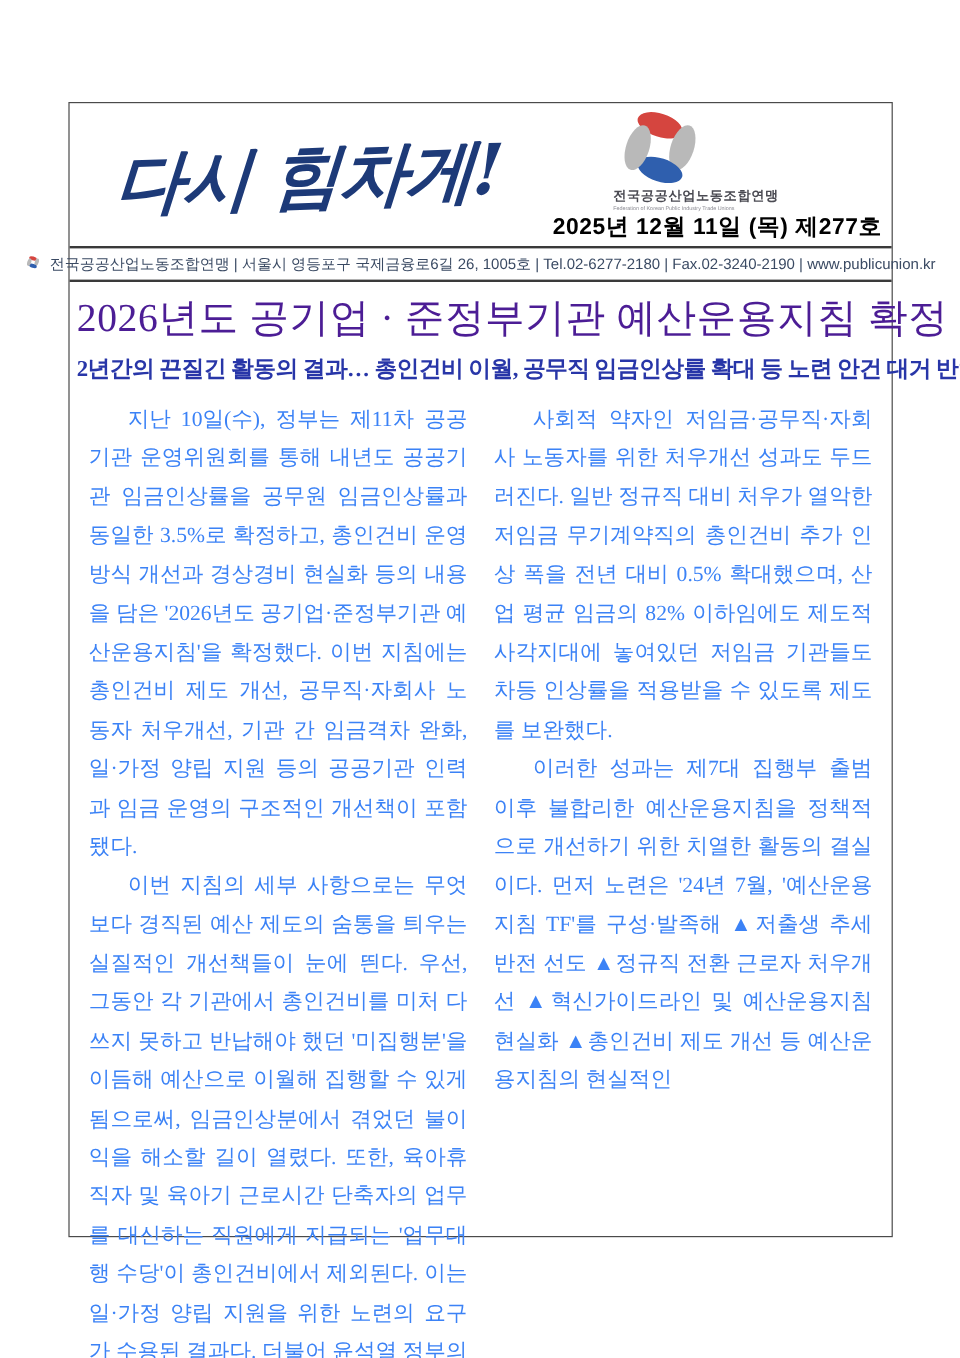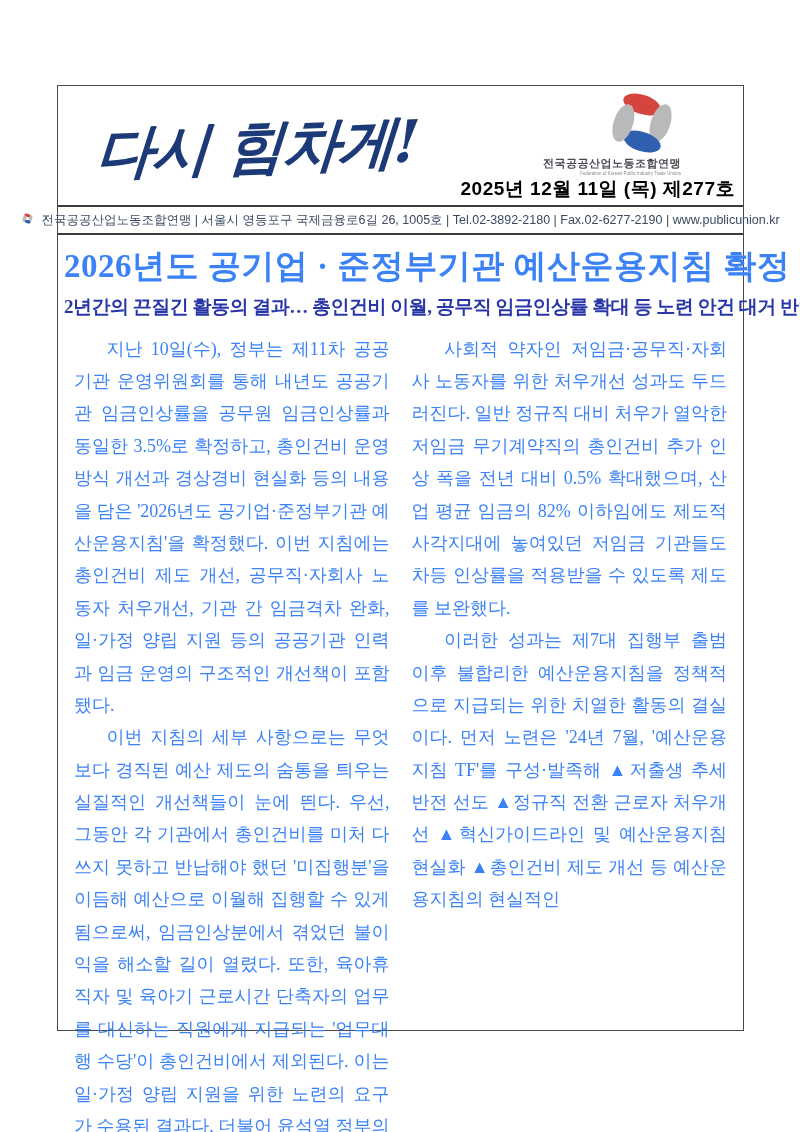--- a/index.html
+++ b/index.html
@@ -18,21 +18,21 @@
   .slogan {
     position:absolute; left:38px; top:6px; width:430px; height:108px;
     display:flex; align-items:center;
     font-family:"DejaVu Serif","Liberation Serif",serif;
     font-size:58px; font-weight:bold; font-style:italic;
     color:#1d3a78; letter-spacing:-2px; white-space:nowrap;
     transform:rotate(-2deg) skewX(-6deg);
   }
   .org-block {
     position:absolute; right:62px; top:6px; width:170px;
-    display:flex; flex-direction:column; align-items:flex-end;
+    display:flex; flex-direction:column; align-items:flex-start;
   }
   .org-block svg { display:block; }
   .org-name {
     margin-top:2px; font-family:"Liberation Sans","DejaVu Sans",sans-serif;
     font-size:11px; font-weight:bold; color:#4a4a52; letter-spacing:0.5px; white-space:nowrap;
   }
   .org-name-en {
     font-family:"Liberation Sans","DejaVu Sans",sans-serif;
     font-size:4.5px; color:#8a8a92; white-space:nowrap;
   }
@@ -45,21 +45,21 @@
   .infobar {
     height:28px; border-bottom:2px solid #3a3a3a;
     display:flex; align-items:center; justify-content:center; gap:7px;
     font-family:"Liberation Sans","DejaVu Sans",sans-serif;
     font-size:12.5px; color:#3a4a63; white-space:nowrap;
   }
   .infobar svg { flex:0 0 auto; }
   
   .article { padding:12px 6px 0; }
   .headline {
-    text-align:center; font-size:33px; font-weight:bold; color:#3b82f6;
+    text-align:center; font-size:33px; font-weight:normal; color:#4c1d95;
     letter-spacing:0.5px; line-height:1.2; white-space:nowrap;
   }
   .subheadline {
     margin-top:7px; text-align:center; font-size:19px; font-weight:bold;
     color:#2836a8; letter-spacing:-0.5px; white-space:nowrap;
   }
   .columns { display:flex; gap:22px; padding:13px 10px 0; }
   .col { flex:1 1 0; min-width:0; }
   .col p {
     font-size:18px; line-height:1.8; text-align:justify;
@@ -94,32 +94,32 @@
 
   <div class="infobar">
     <span>
       <svg width="13" height="13" viewBox="0 0 100 100">
         <ellipse cx="50" cy="26" rx="25" ry="12.5" fill="#d5453f" transform="rotate(18 50 26)"></ellipse>
         <ellipse cx="74" cy="50" rx="25" ry="12.5" fill="#b9b9b9" transform="rotate(108 74 50)"></ellipse>
         <ellipse cx="50" cy="74" rx="25" ry="12.5" fill="#2f5fae" transform="rotate(18 50 74)"></ellipse>
         <ellipse cx="26" cy="50" rx="25" ry="12.5" fill="#b9b9b9" transform="rotate(108 26 50)"></ellipse>
       </svg>
     </span>
-    <span>전국공공산업노동조합연맹 | 서울시 영등포구 국제금융로6길 26, 1005호 | Tel.02-3892-2180 | Fax.02-6277-2190 | www.publicunion.kr</span>
+    <span>전국공공산업노동조합연맹 | 서울시 영등포구 국제금융로6길 26, 1005호 | Tel.02-6277-2180 | Fax.02-3240-2190 | www.publicunion.kr</span>
   </div>
 
   <div class="article">
     <div class="headline">2026년도 공기업 · 준정부기관 예산운용지침 확정</div>
     <div class="subheadline">2년간의 끈질긴 활동의 결과… 총인건비 이월, 공무직 임금인상률 확대 등 노련 안건 대거 반영</div>
 
     <div class="columns">
       <div class="col">
         <p>지난 10일(수), 정부는 제11차 공공기관 운영위원회를 통해 내년도 공공기관 임금인상률을 공무원 임금인상률과 동일한 3.5%로 확정하고, 총인건비 운영방식 개선과 경상경비 현실화 등의 내용을 담은 '2026년도 공기업·준정부기관 예산운용지침'을 확정했다. 이번 지침에는 총인건비 제도 개선, 공무직·자회사 노동자 처우개선, 기관 간 임금격차 완화, 일·가정 양립 지원 등의 공공기관 인력과 임금 운영의 구조적인 개선책이 포함됐다.</p>
         <p>이번 지침의 세부 사항으로는 무엇보다 경직된 예산 제도의 숨통을 틔우는 실질적인 개선책들이 눈에 띈다. 우선, 그동안 각 기관에서 총인건비를 미처 다 쓰지 못하고 반납해야 했던 '미집행분'을 이듬해 예산으로 이월해 집행할 수 있게 됨으로써, 임금인상분에서 겪었던 불이익을 해소할 길이 열렸다. 또한, 육아휴직자 및 육아기 근로시간 단축자의 업무를 대신하는 직원에게 지급되는 '업무대행 수당'이 총인건비에서 제외된다. 이는 일·가정 양립 지원을 위한 노련의 요구가 수용된 결과다. 더불어 윤석열 정부의 '공공기관 혁신가이드라인' 이후 지속적으로 감액·동결되어 온 경상경비 역시 현실화하여 2% 범위에서 증액 편성할 수 있게 되었다.</p>
       </div>
       <div class="col">
         <p>사회적 약자인 저임금·공무직·자회사 노동자를 위한 처우개선 성과도 두드러진다. 일반 정규직 대비 처우가 열악한 저임금 무기계약직의 총인건비 추가 인상 폭을 전년 대비 0.5% 확대했으며, 산업 평균 임금의 82% 이하임에도 제도적 사각지대에 놓여있던 저임금 기관들도 차등 인상률을 적용받을 수 있도록 제도를 보완했다.</p>
-        <p>이러한 성과는 제7대 집행부 출범 이후 불합리한 예산운용지침을 정책적으로 지급되는 위한 치열한 활동의 결실이다. 먼저 노련은 '24년 7월, '예산운용지침 TF'를 구성·발족해 ▲저출생 추세 반전 선도 ▲정규직 전환 근로자 처우개선 ▲혁신가이드라인 및 예산운용지침 현실화 ▲총인건비 제도 개선 등 예산운용지침의 현실적인</p>
+        <p>이러한 성과는 제7대 집행부 출범 이후 불합리한 예산운용지침을 정책적으로 개선하기 위한 치열한 활동의 결실이다. 먼저 노련은 '24년 7월, '예산운용지침 TF'를 구성·발족해 ▲저출생 추세 반전 선도 ▲정규직 전환 근로자 처우개선 ▲혁신가이드라인 및 예산운용지침 현실화 ▲총인건비 제도 개선 등 예산운용지침의 현실적인</p>
       </div>
     </div>
   </div>
 
 </div>
 
 </body></html>

